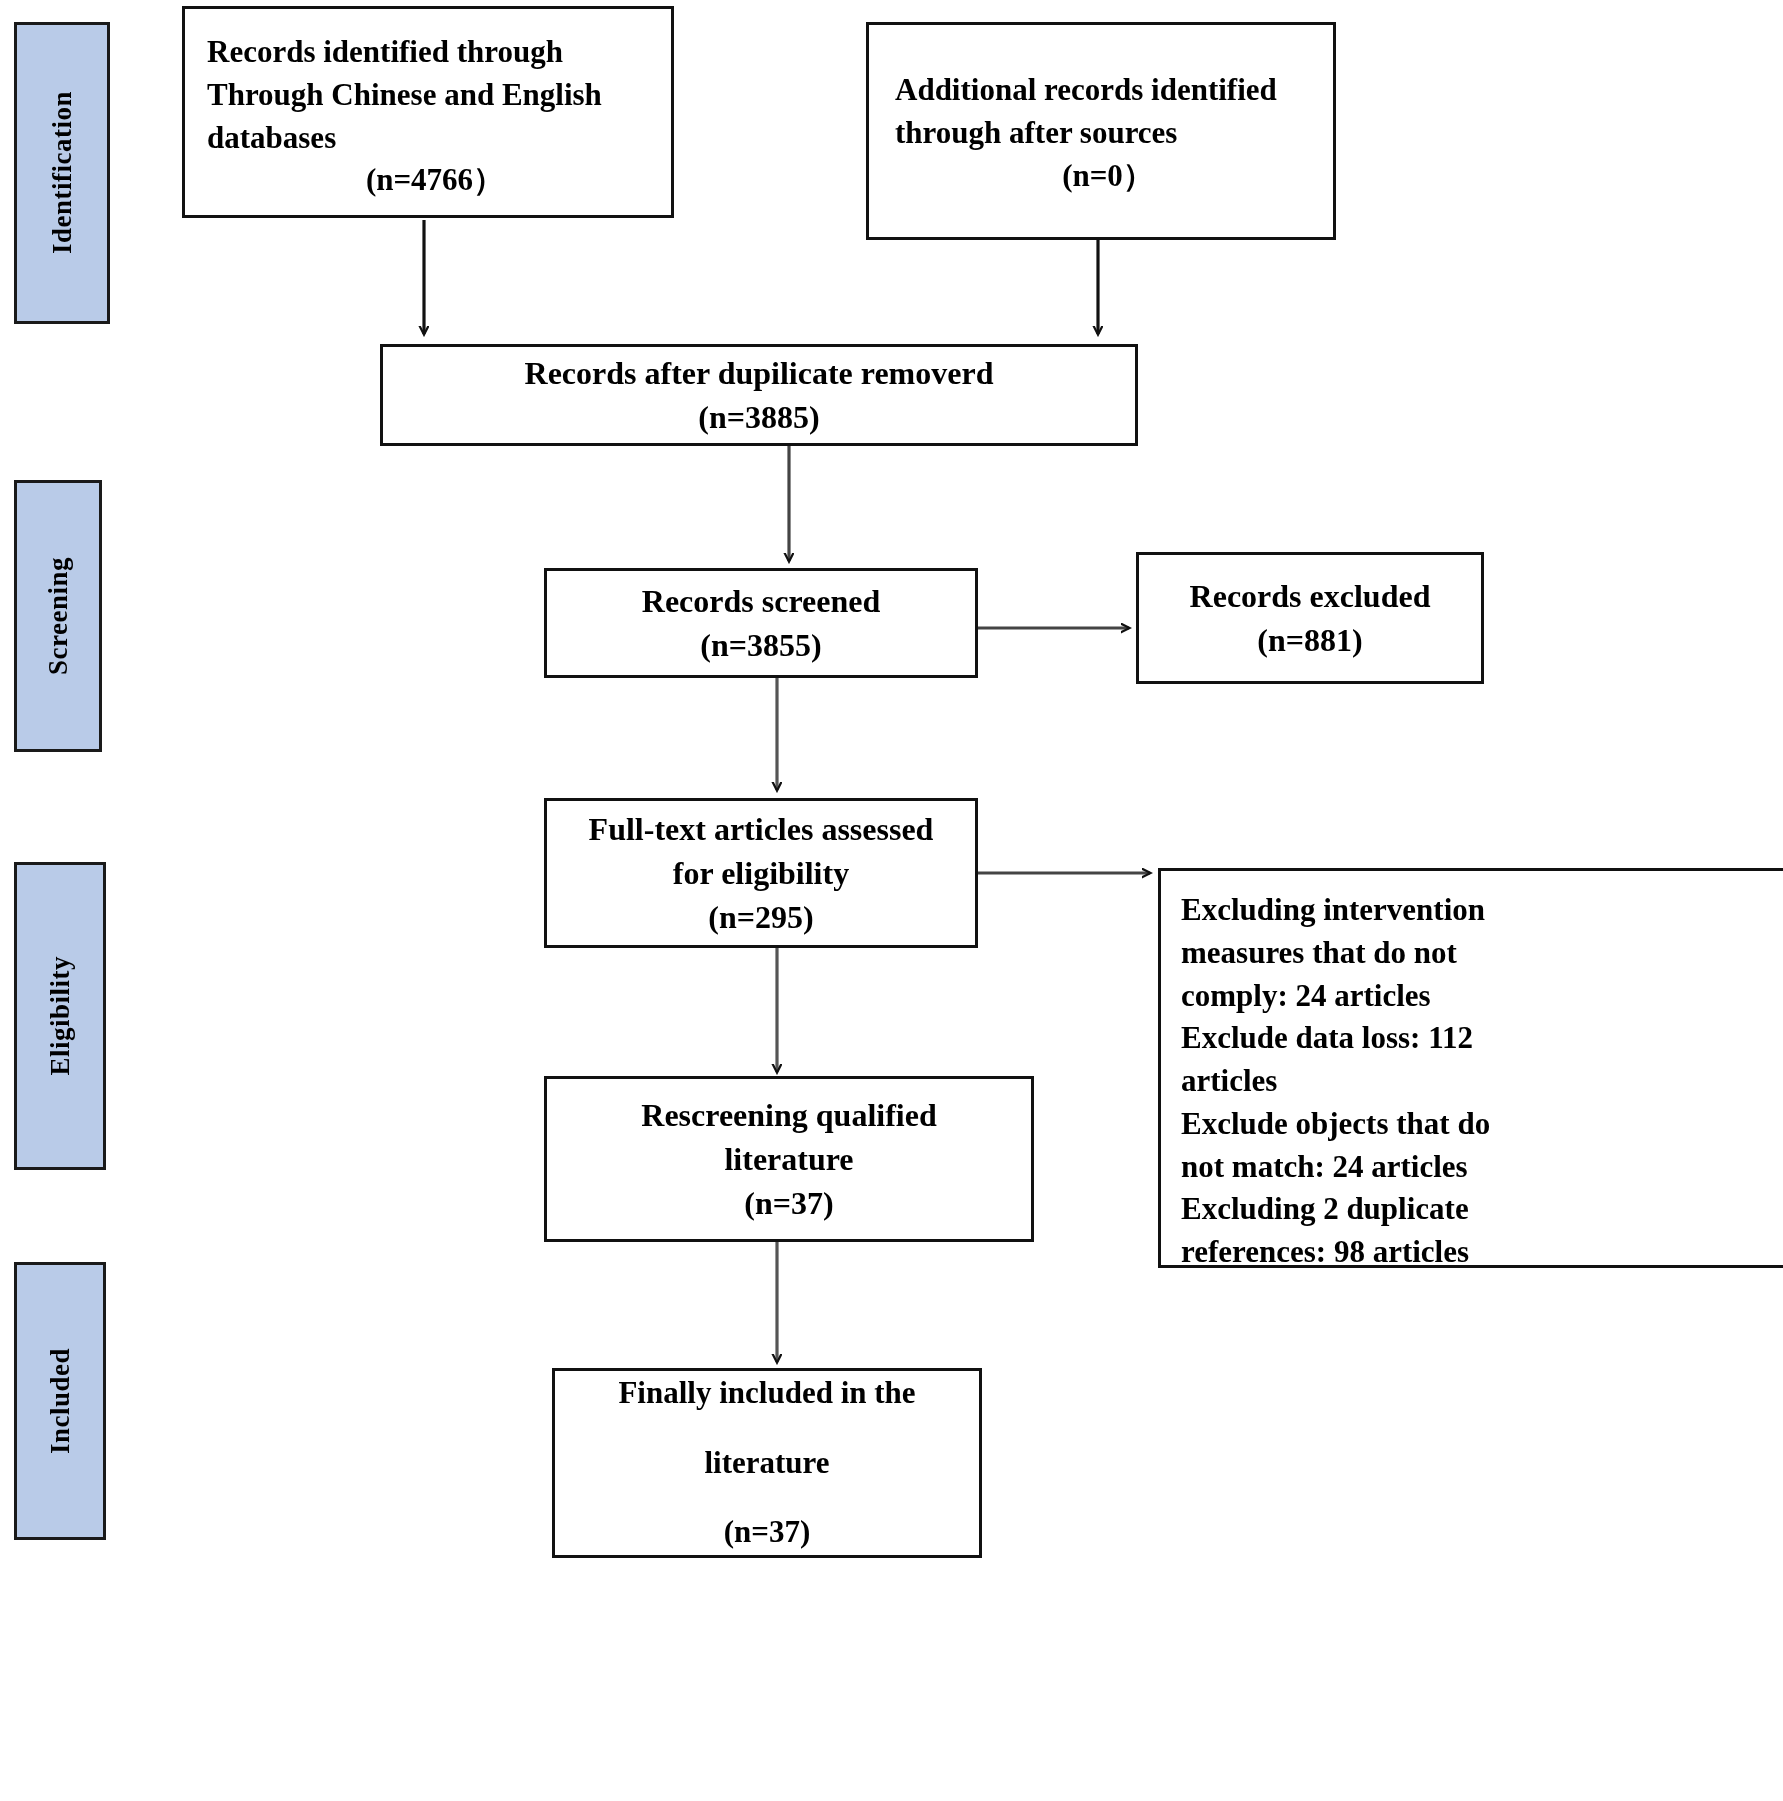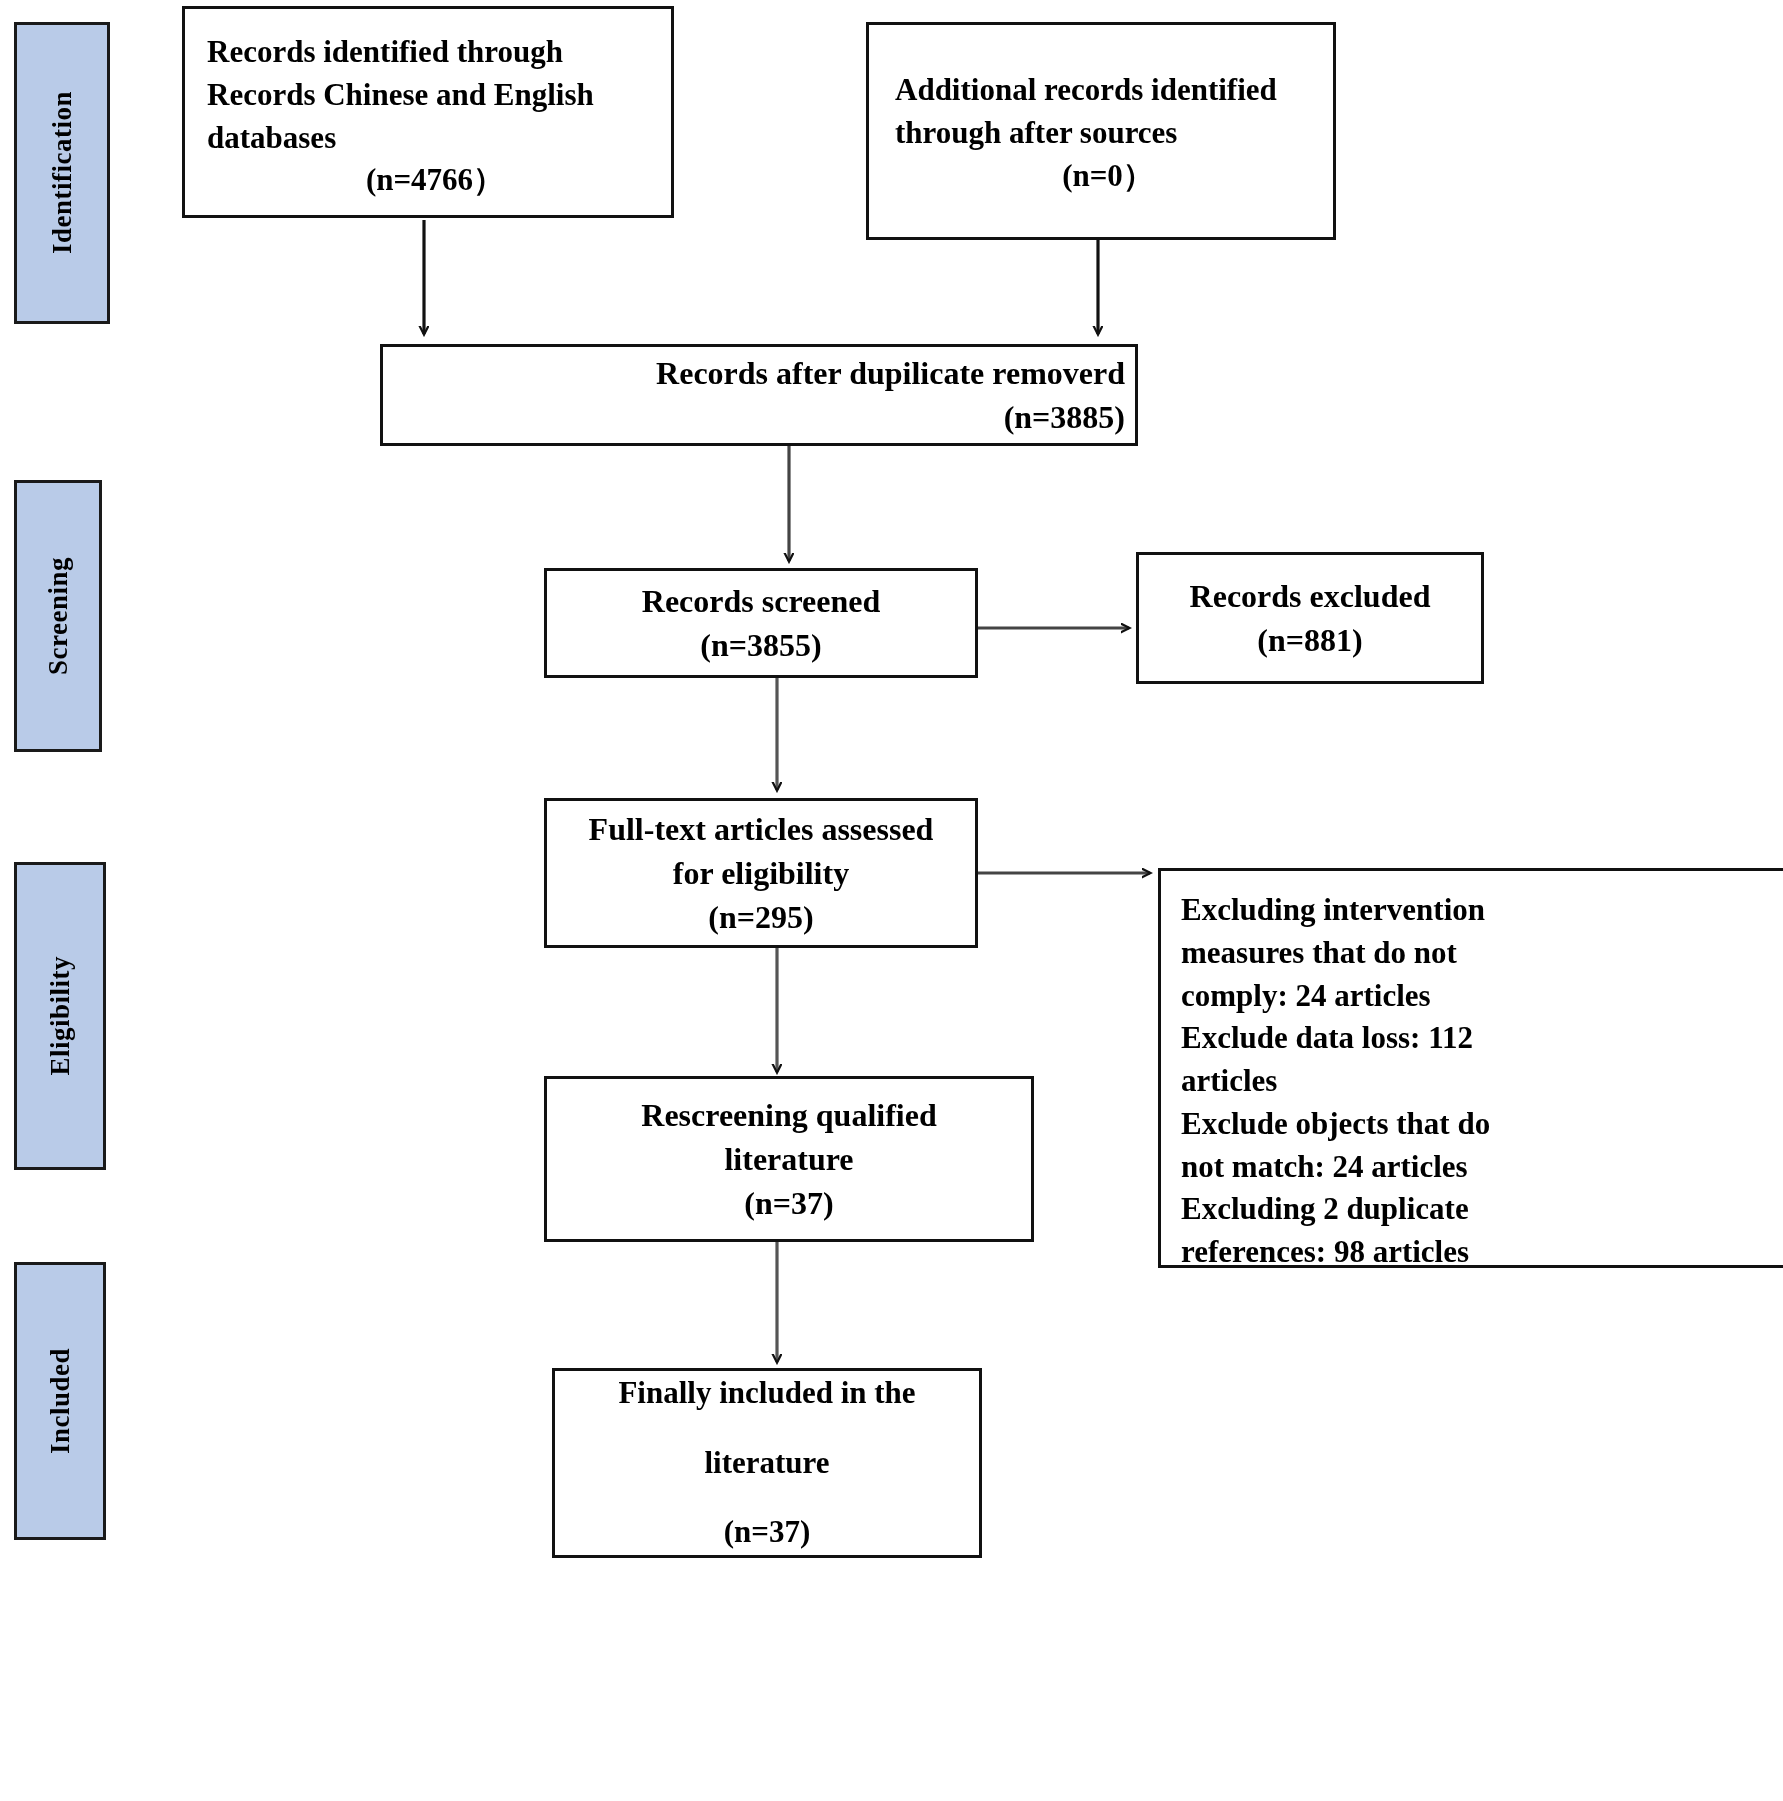--- a/index.html
+++ b/index.html
@@ -127,32 +127,32 @@
   <div class="stage-label" style="left:14px; top:862px; width:92px; height:308px;">
     <span>Eligibility</span>
   </div>
 
   <div class="stage-label" style="left:14px; top:1262px; width:92px; height:278px;">
     <span>Included</span>
   </div>
 
   <div class="box left-text fs-31 pad-a" style="left:182px; top:6px; width:492px; height:212px;">
     <span class="line">Records identified through</span>
-    <span class="line">Records Chinese and English</span>
+    <span class="line">Through Chinese and English</span>
     <span class="line">databases</span>
     <span class="indent-n">(n=4766）</span>
   </div>
 
   <div class="box left-text fs-31" style="left:866px; top:22px; width:470px; height:218px; padding:44px 12px 16px 26px;">
     <span class="line">Additional records identified</span>
     <span class="line">through after sources</span>
     <span class="indent-n">(n=0）</span>
   </div>
 
-  <div class="box center-text fs-32" style="left:380px; top:344px; width:758px; height:102px; padding:8px 10px;align-items:flex-end;">
+  <div class="box center-text fs-32" style="left:380px; top:344px; width:758px; height:102px; padding:8px 10px;">
     <span class="line">Records after dupilicate removerd</span>
     <span class="line">(n=3885)</span>
   </div>
 
   <div class="box center-text fs-32" style="left:544px; top:568px; width:434px; height:110px; padding:8px 16px;">
     <span class="line">Records screened</span>
     <span class="line">(n=3855)</span>
   </div>
 
   <div class="box center-text fs-32" style="left:1136px; top:552px; width:348px; height:132px; padding:8px 10px;">

